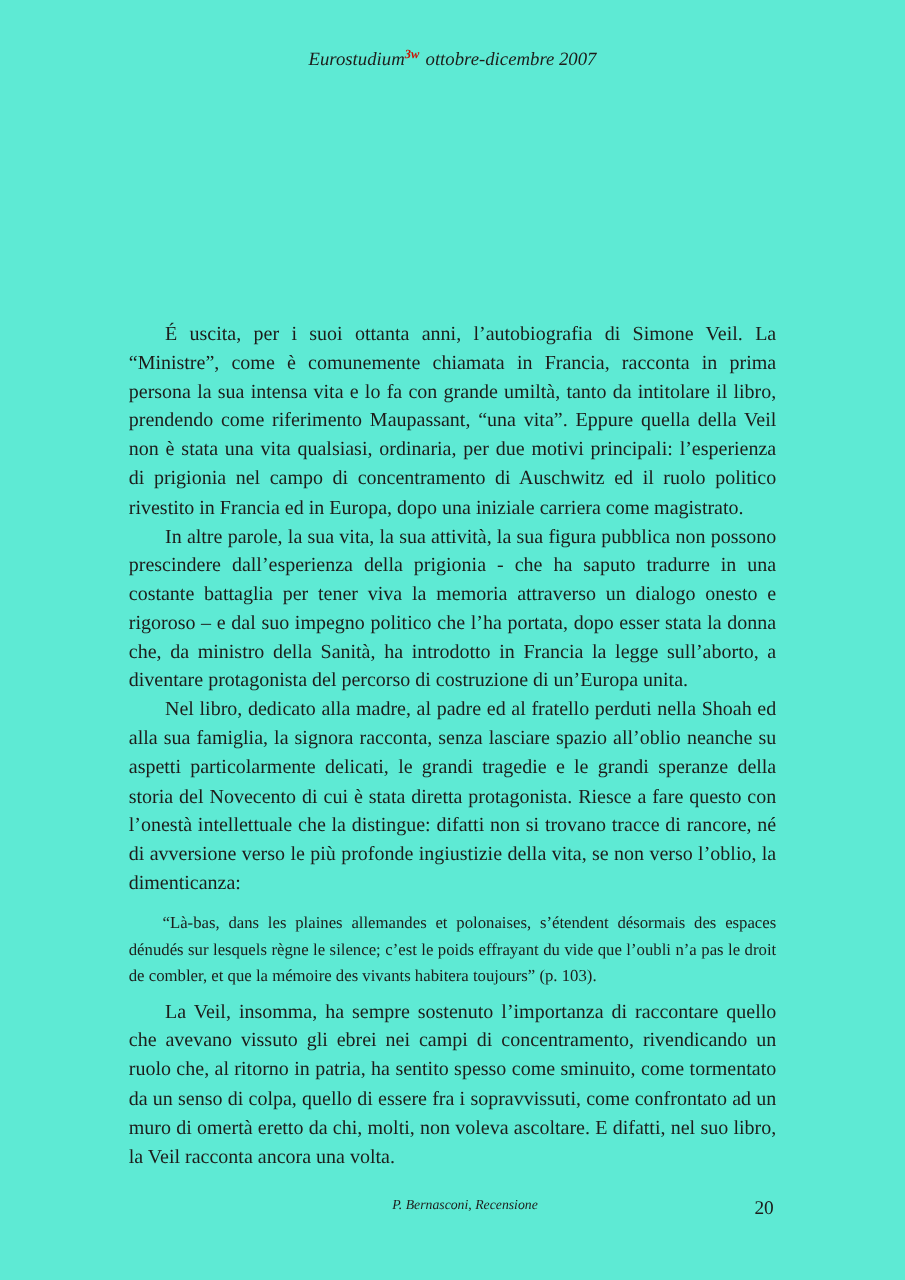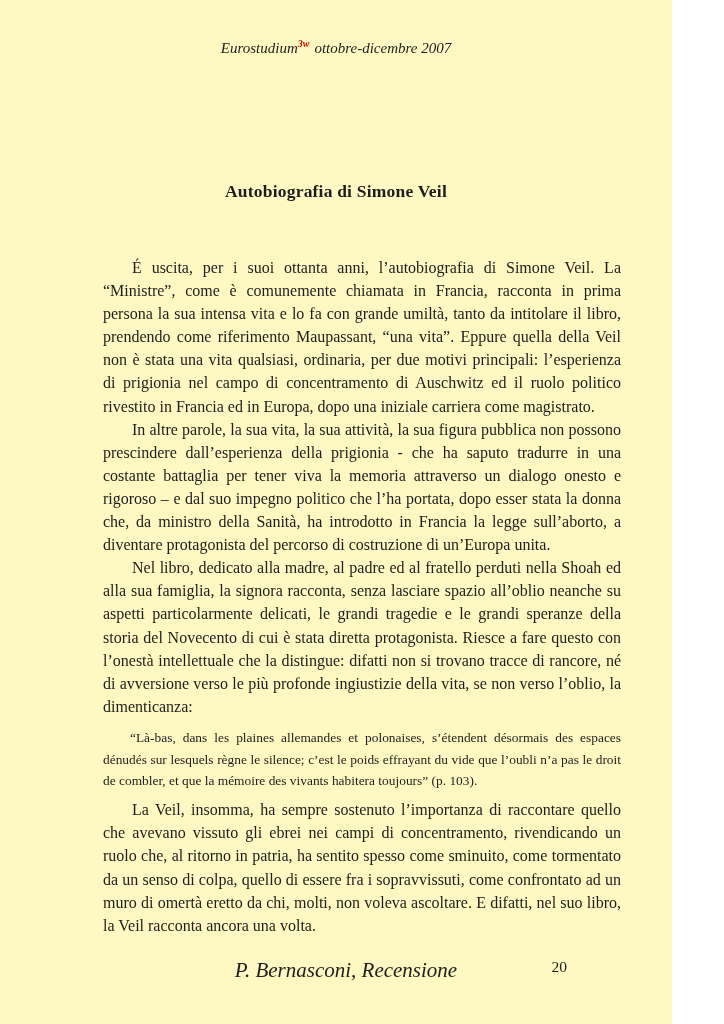--- a/index.html
+++ b/index.html
@@ -5,23 +5,23 @@
   * { margin: 0; padding: 0; box-sizing: border-box; }
   html, body { background: #ffffff; }
   body {
     width: 724px;
     height: 1024px;
     font-family: "Liberation Serif", "DejaVu Serif", serif;
     color: #1d1d1b;
   }
   .page {
     position: relative;
-    width: 672px;
+    width: 724px;
     height: 1024px;
-    background: #fef9c3;
+    background: #5eead4;
     overflow: hidden;
   }
   
   .running-header {
     position: absolute;
     top: 38px;
     left: 0;
     width: 100%;
     text-align: center;
     font-style: italic;
@@ -74,41 +74,40 @@
     text-align: justify;
   }
   
   .footer-title {
     position: absolute;
     top: 958px;
     left: 0;
     width: 100%;
     text-align: center;
     font-style: italic;
-    font-size: 21px;
+    font-size: 11px;
     padding-left: 20px;
   }
   .page-number {
     position: absolute;
     top: 958px;
     right: 105px;
     font-size: 15.5px;
   }
 </style>
 </head>
 <body>
 
 <div class="page">
 
   <div class="running-header">
     <span>Eurostudium</span><span class="journal-sup">3w</span><span class="issue-info">ottobre-dicembre 2007</span>
   </div>
 
   <div class="title-block">
-    <div class="article-title">Autobiografia di Simone Veil</div>
   </div>
 
   <div class="article">
     <p class="body-par">É uscita, per i suoi ottanta anni, l’autobiografia di Simone Veil. La “Ministre”, come è comunemente chiamata in Francia, racconta in prima persona la sua intensa vita e lo fa con grande umiltà, tanto da intitolare il libro, prendendo come riferimento Maupassant, “una vita”. Eppure quella della Veil non è stata una vita qualsiasi, ordinaria, per due motivi principali: l’esperienza di prigionia nel campo di concentramento di Auschwitz ed il ruolo politico rivestito in Francia ed in Europa, dopo una iniziale carriera come magistrato.</p>
     <p class="body-par">In altre parole, la sua vita, la sua attività, la sua figura pubblica non possono prescindere dall’esperienza della prigionia - che ha saputo tradurre in una costante battaglia per tener viva la memoria attraverso un dialogo onesto e rigoroso – e dal suo impegno politico che l’ha portata, dopo esser stata la donna che, da ministro della Sanità, ha introdotto in Francia la legge sull’aborto, a diventare protagonista del percorso di costruzione di un’Europa unita.</p>
     <p class="body-par">Nel libro, dedicato alla madre, al padre ed al fratello perduti nella Shoah ed alla sua famiglia, la signora racconta, senza lasciare spazio all’oblio neanche su aspetti particolarmente delicati, le grandi tragedie e le grandi speranze della storia del Novecento di cui è stata diretta protagonista. Riesce a fare questo con l’onestà intellettuale che la distingue: difatti non si trovano tracce di rancore, né di avversione verso le più profonde ingiustizie della vita, se non verso l’oblio, la dimenticanza:</p>
     <p class="quote">“Là-bas, dans les plaines allemandes et polonaises, s’étendent désormais des espaces dénudés sur lesquels règne le silence; c’est le poids effrayant du vide que l’oubli n’a pas le droit de combler, et que la mémoire des vivants habitera toujours” (p. 103).</p>
     <p class="body-par">La Veil, insomma, ha sempre sostenuto l’importanza di raccontare quello che avevano vissuto gli ebrei nei campi di concentramento, rivendicando un ruolo che, al ritorno in patria, ha sentito spesso come sminuito, come tormentato da un senso di colpa, quello di essere fra i sopravvissuti, come confrontato ad un muro di omertà eretto da chi, molti, non voleva ascoltare. E difatti, nel suo libro, la Veil racconta ancora una volta.</p>
   </div>
 

